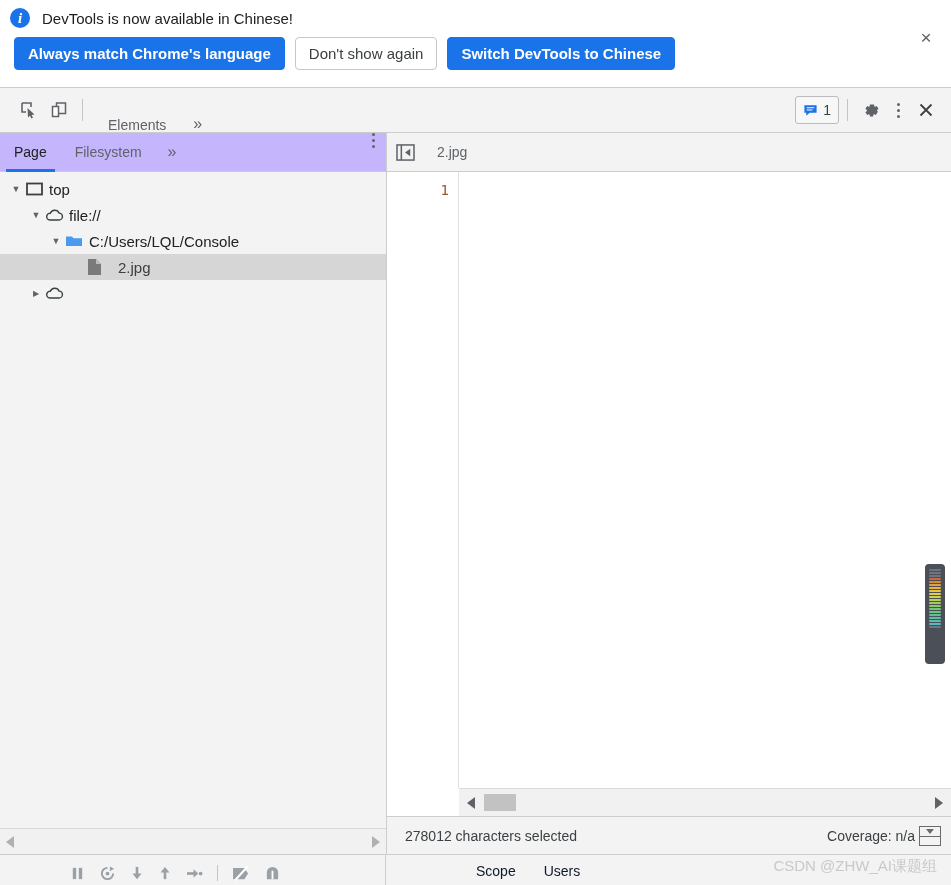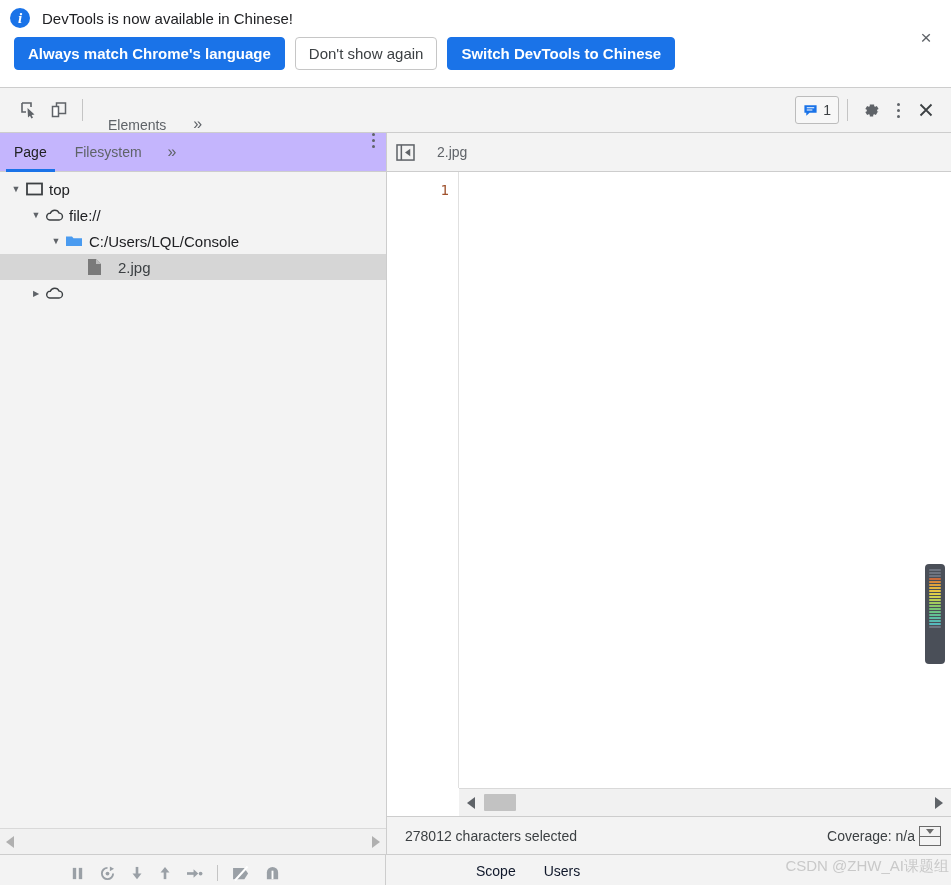--- a/index.html
+++ b/index.html
@@ -497,21 +497,21 @@
   .scope-tabs {
     display: flex;
     gap: 28px;
     padding: 8px 0 0 90px;
     font-size: 14px;
     color: #0f172a;
   }
   .scope-tabs span { cursor: pointer; }
   .watermark {
     position: absolute;
-    right: 2px;
+    right: 14px;
     top: 2px;
     font-size: 15px;
     color: #c9c9c9;
     white-space: nowrap;
     pointer-events: none;
   }
 </style>
 </head>
 <body>
 

